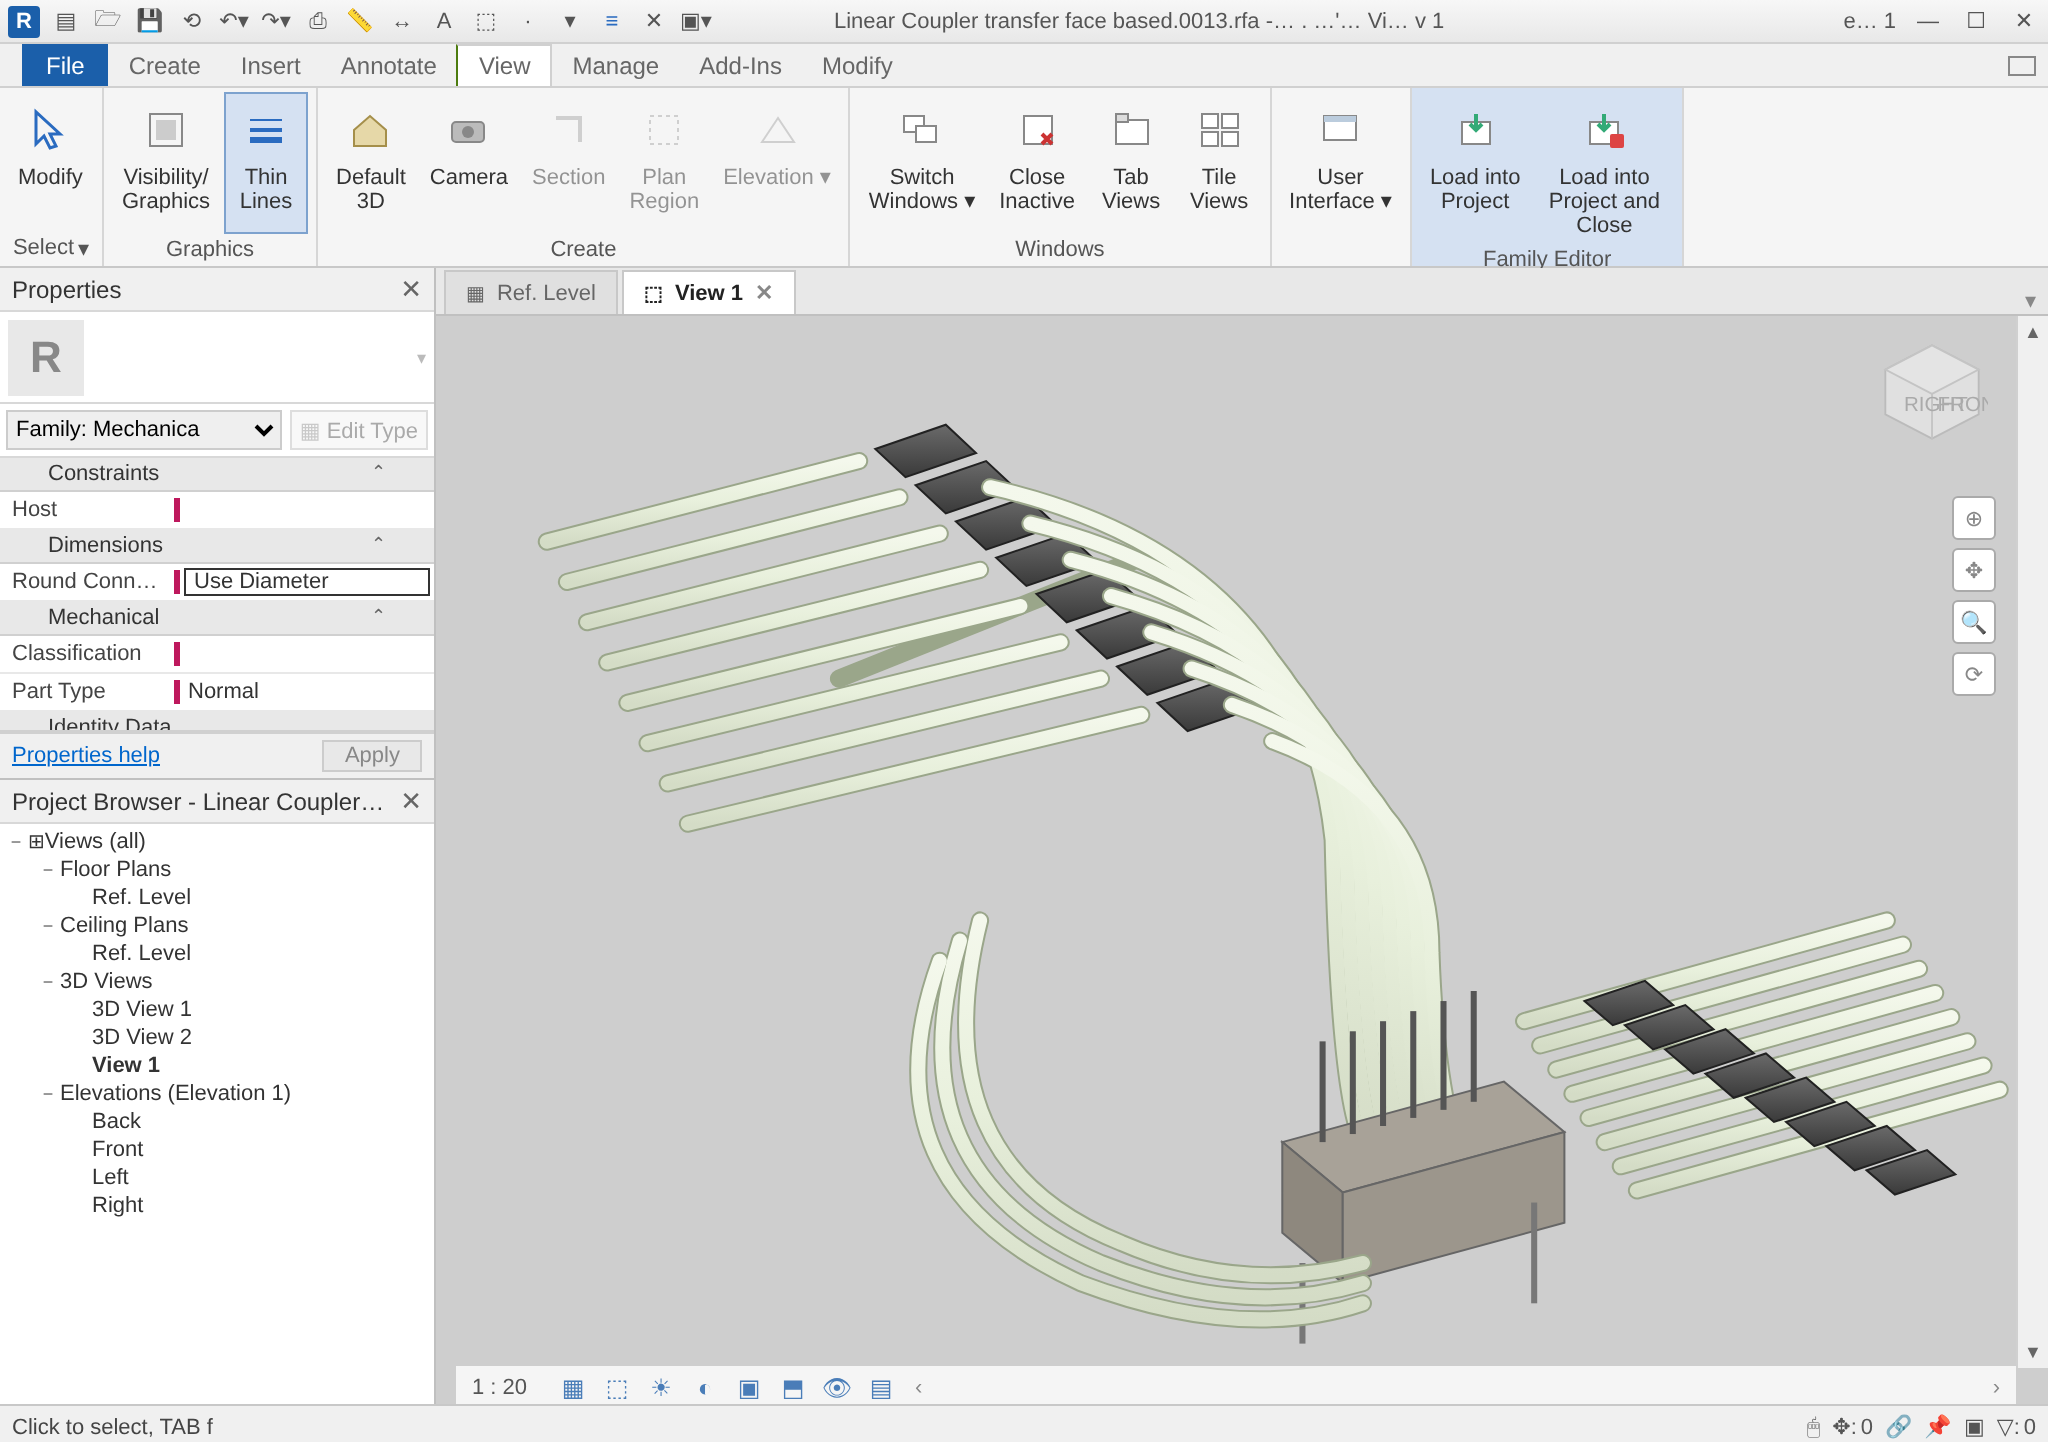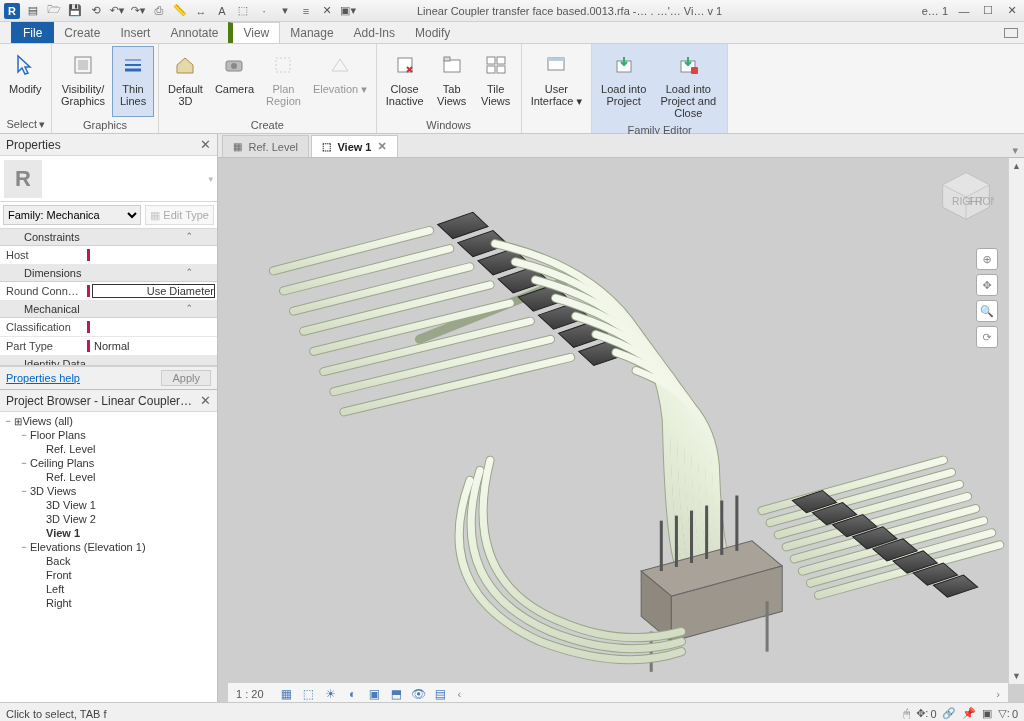--- a/index.html
+++ b/index.html
@@ -11,21 +11,21 @@
 .qat { display: flex; gap: 3px; align-items: center; }
 .qat-btn { width: 18px; height: 18px; display: flex; align-items: center; justify-content: center; color: #555; cursor: pointer; }
 .title-text { margin-left: 20px; color: #555; white-space: nowrap; overflow: hidden; flex: 1; padding-left: 40px; }
 .title-right { margin-left: auto; color: #555; display: flex; gap: 8px; align-items: center; }
 .win-btn { width: 16px; height: 16px; display: flex; align-items: center; justify-content: center; }
 
 
 .menutabs { height: 22px; background: #f0f0f0; display: flex; align-items: stretch; border-bottom: 1px solid #d0d0d0; }
 .file-tab { background: #1b5faa; color: #fff; padding: 0 12px; display: flex; align-items: center; font-size: 12px; margin-left: 11px; }
 .menu-tab { padding: 0 10px; display: flex; align-items: center; color: #666; font-size: 12px; }
-.menu-tab.active { background: #fff; border-top: 1px solid #d0d0d0; border-left: 5px solid #4d7c0f; border-right: 1px solid #d0d0d0; }
+.menu-tab.active { background: #fff; border-top: 1px solid #d0d0d0; border-left: 1px solid #4d7c0f; border-right: 1px solid #d0d0d0; }
 .menutabs .toggle-sq { margin-left: auto; margin-right: 6px; align-self: center; width: 14px; height: 10px; border: 1px solid #888; position: relative; }
 
 
 .ribbon { height: 90px; background: #f5f5f5; display: flex; border-bottom: 1px solid #c8c8c8; }
 .ribbon-group { border-right: 1px solid #d6d6d6; display: flex; flex-direction: column; padding: 2px 4px 0 4px; }
 .ribbon-group .items { display: flex; gap: 2px; flex: 1; }
 .ribbon-group .label { text-align: center; color: #555; font-size: 11px; padding: 2px 0; }
 .ribbon-btn { display: flex; flex-direction: column; align-items: center; justify-content: flex-start; padding: 2px 4px; min-width: 40px; color: #333; border: 1px solid transparent; }
 .ribbon-btn.active { background: #d5e1f2; border: 1px solid #7da2ce; }
 .ribbon-btn .ico { width: 32px; height: 32px; display: flex; align-items: center; justify-content: center; font-size: 20px; color: #6b6b6b; margin-bottom: 2px; }
@@ -48,21 +48,21 @@
 .props-preview .thumb { width: 38px; height: 38px; background: #e8e8e8; margin-right: 8px; display: flex; align-items: center; justify-content: center; color: #888; font-size: 22px; font-weight: bold; }
 .props-type-row { display: flex; padding: 3px; gap: 4px; background: #fff; border-bottom: 1px solid #d8d8d8; }
 .props-type-row select { flex: 1; font-size: 11px; border: 1px solid #ccc; height: 20px; }
 .edit-type-btn { font-size: 11px; color: #aaa; padding: 0 4px; border: 1px solid #ddd; background: #f8f8f8; }
 
 .prop-group-hdr { background: #e8e8e8; padding: 2px 24px; font-size: 11px; color: #333; border-bottom: 1px solid #d0d0d0; display: flex; }
 .prop-group-hdr .caret { margin-left: auto; font-size: 9px; color: #666; }
 .prop-row { display: flex; border-bottom: 1px solid #e8e8e8; background: #fff; height: 19px; align-items: center; }
 .prop-row .key { width: 90px; padding-left: 6px; color: #444; font-size: 11px; border-right: 3px solid #be185d; white-space: nowrap; overflow: hidden; }
 .prop-row .val { flex: 1; padding-left: 4px; font-size: 11px; color: #333; }
-.prop-row .val.boxed { border: 1px solid #333; margin: 1px 2px; text-align: right; }
+.prop-row .val.boxed { border: 1px solid #333; margin: 1px 2px; }
 .props-footer { display: flex; align-items: center; padding: 3px 6px; background: #f0f0f0; border-top: 1px solid #d0d0d0; }
 .props-footer a { color: #0066cc; text-decoration: underline; font-size: 11px; }
 .props-footer button { margin-left: auto; font-size: 11px; padding: 1px 10px; background: #e8e8e8; border: 1px solid #ccc; color: #888; }
 
 
 .browser { flex: 1; background: #fff; overflow: hidden; }
 .tree { padding: 2px 0; }
 .tree-item { display: flex; align-items: center; padding: 1px 0; font-size: 12px; color: #333; cursor: pointer; }
 .tree-item .toggle { width: 12px; text-align: center; color: #666; font-size: 9px; }
 .tree-item .label.bold { font-weight: bold; }
@@ -205,40 +205,58 @@
             <svg class="isvg" viewBox="0 0 24 24">
               <rect x="4" y="8" width="16" height="10" rx="2" fill="#bbb" stroke="#888"></rect>
               <circle cx="12" cy="13" r="3" fill="#888"></circle>
             </svg>
           </div>
         <div class="lbl">Camera</div>
       </div>
       <div class="ribbon-btn disabled">
         <div class="ico">
             <svg class="isvg" viewBox="0 0 24 24">
+              <path d="M6 6 L18 6 L18 18" fill="none" stroke="#aaa" stroke-width="2"></path>
+            </svg>
+          </div>
+        <div class="lbl">Section</div>
+      </div>
+      <div class="ribbon-btn disabled">
+        <div class="ico">
+            <svg class="isvg" viewBox="0 0 24 24">
               <rect x="5" y="5" width="14" height="14" fill="none" stroke="#aaa" stroke-dasharray="2"></rect>
             </svg>
           </div>
         <div class="lbl" style="white-space:pre-line">Plan
 Region</div>
       </div>
       <div class="ribbon-btn disabled">
         <div class="ico">
             <svg class="isvg" viewBox="0 0 24 24">
               <path d="M4 18 L12 6 L20 18 Z" fill="none" stroke="#aaa"></path>
             </svg>
           </div>
         <div class="lbl"><span>Elevation</span> ▾</div>
       </div>
     </div>
     <div class="label">Create</div>
   </div>
 
   <div class="ribbon-group">
     <div class="items">
+      <div class="ribbon-btn">
+        <div class="ico">
+            <svg class="isvg" viewBox="0 0 24 24">
+              <rect x="3" y="5" width="10" height="8" fill="#fff" stroke="#888"></rect>
+              <rect x="9" y="10" width="10" height="8" fill="#fff" stroke="#888"></rect>
+            </svg>
+          </div>
+        <div class="lbl"><span style="white-space:pre-line">Switch
+Windows</span> ▾</div>
+      </div>
       <div class="ribbon-btn">
         <div class="ico">
             <svg class="isvg" viewBox="0 0 24 24">
               <rect x="5" y="5" width="14" height="14" fill="#fff" stroke="#888"></rect>
               <path d="M14 14 L19 19 M19 14 L14 19" stroke="#c33" stroke-width="2"></path>
             </svg>
           </div>
         <div class="lbl" style="white-space:pre-line">Close
 Inactive</div>
       </div>

